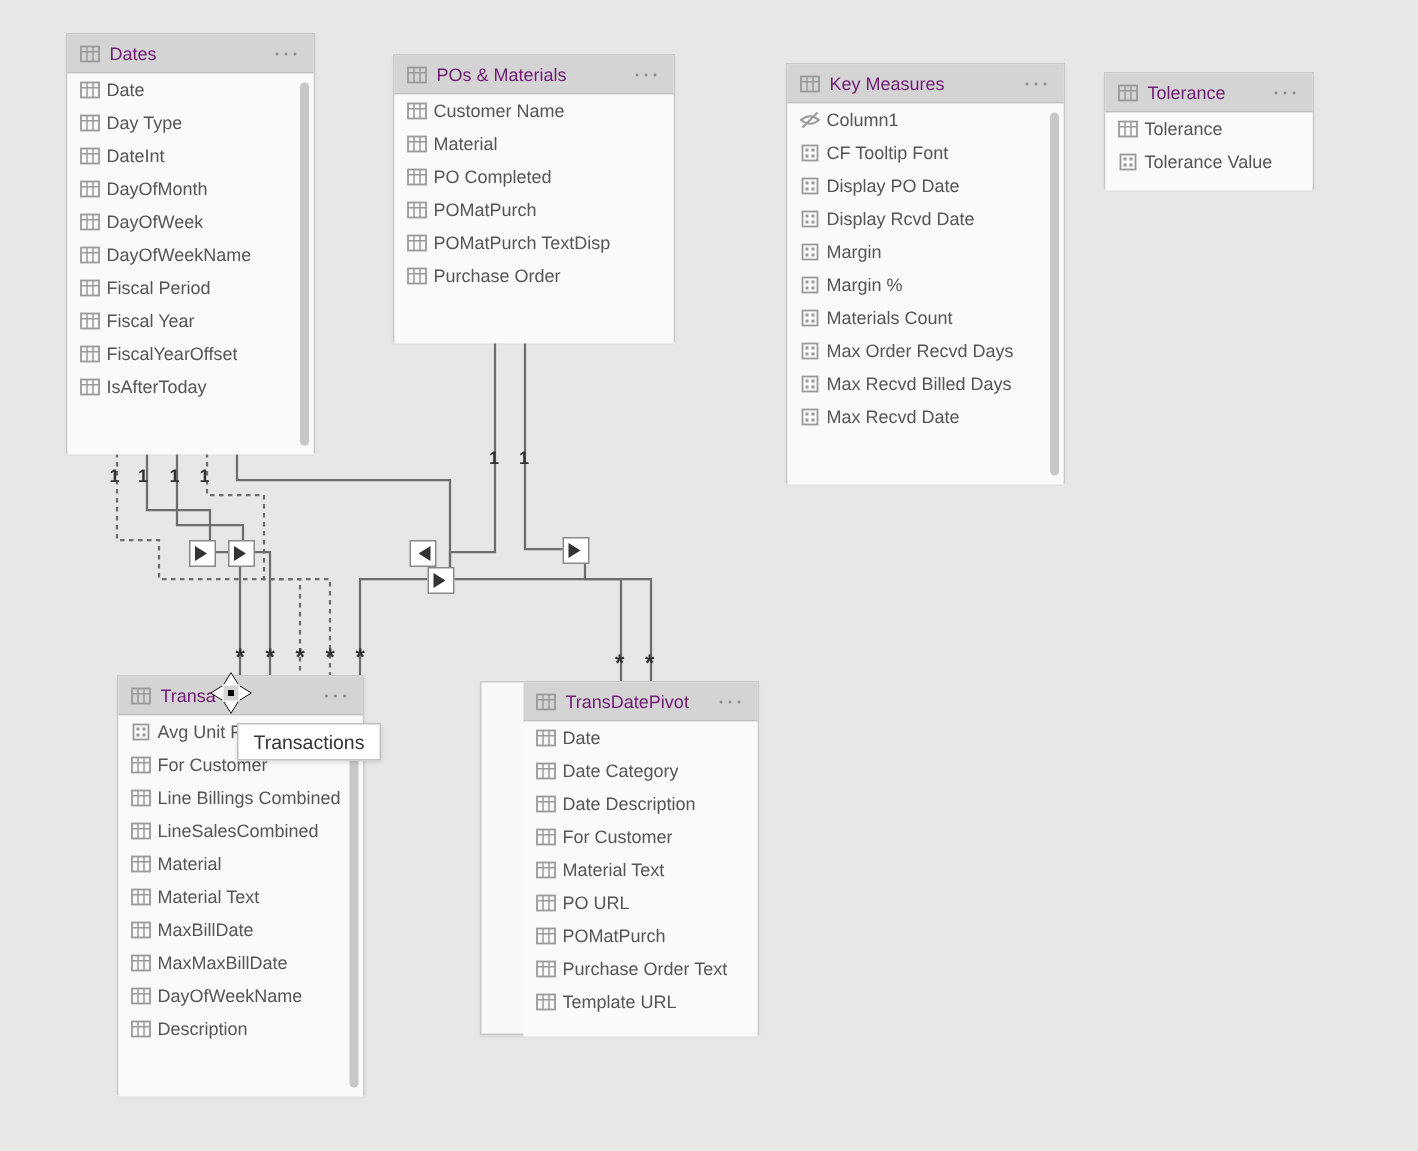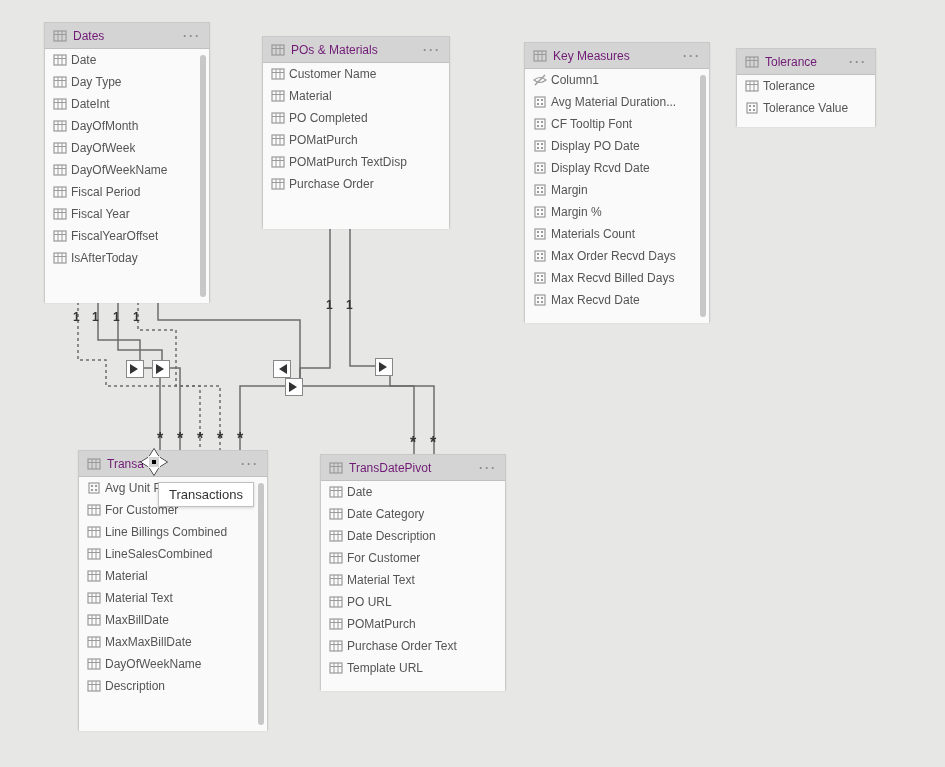--- a/index.html
+++ b/index.html
@@ -396,32 +396,20 @@
           <div class="row">
             <span class="ricon">
               <svg width="14" height="14" viewBox="0 0 14 14">
                 <rect x="2" y="2" width="10" height="10" class="sig" stroke-width="1.2"></rect>
                 <rect x="4" y="4" width="2" height="2" class="sigm"></rect>
                 <rect x="8" y="4" width="2" height="2" class="sigm"></rect>
                 <rect x="4" y="8" width="2" height="2" class="sigm"></rect>
                 <rect x="8" y="8" width="2" height="2" class="sigm"></rect>
               </svg>
             </span>
-            <span class="label">Avg Material Duration...</span>
-          </div>
-          <div class="row">
-            <span class="ricon">
-              <svg width="14" height="14" viewBox="0 0 14 14">
-                <rect x="2" y="2" width="10" height="10" class="sig" stroke-width="1.2"></rect>
-                <rect x="4" y="4" width="2" height="2" class="sigm"></rect>
-                <rect x="8" y="4" width="2" height="2" class="sigm"></rect>
-                <rect x="4" y="8" width="2" height="2" class="sigm"></rect>
-                <rect x="8" y="8" width="2" height="2" class="sigm"></rect>
-              </svg>
-            </span>
             <span class="label">CF Tooltip Font</span>
           </div>
           <div class="row">
             <span class="ricon">
               <svg width="14" height="14" viewBox="0 0 14 14">
                 <rect x="2" y="2" width="10" height="10" class="sig" stroke-width="1.2"></rect>
                 <rect x="4" y="4" width="2" height="2" class="sigm"></rect>
                 <rect x="8" y="4" width="2" height="2" class="sigm"></rect>
                 <rect x="4" y="8" width="2" height="2" class="sigm"></rect>
                 <rect x="8" y="8" width="2" height="2" class="sigm"></rect>
@@ -548,21 +536,21 @@
                 <rect x="4" y="4" width="2" height="2" class="sigm"></rect>
                 <rect x="8" y="4" width="2" height="2" class="sigm"></rect>
                 <rect x="4" y="8" width="2" height="2" class="sigm"></rect>
                 <rect x="8" y="8" width="2" height="2" class="sigm"></rect>
               </svg>
             </span>
             <span class="label">Tolerance Value</span>
           </div>
         </div>
       </div>
-      <div class="table" style="left: 78px; top: 450px; width: 190px; height: 280px;">
+      <div class="table" style="left: 78px; top: 450px; width: 165px; height: 280px;">
         <div class="hdr">
           <span class="ticon">
             <svg width="14" height="14" viewBox="0 0 14 14">
               <rect x="1" y="2" width="12" height="10" class="sig" stroke-width="1.2"></rect>
               <line x1="1" y1="5.5" x2="13" y2="5.5" class="sig"></line>
               <line x1="5" y1="2" x2="5" y2="12" class="sig"></line>
               <line x1="9" y1="2" x2="9" y2="12" class="sig"></line>
             </svg>
           </span>
           <span class="title">Transa</span>
@@ -676,21 +664,21 @@
                 <line x1="1" y1="5.5" x2="13" y2="5.5" class="sig"></line>
                 <line x1="5" y1="2" x2="5" y2="12" class="sig"></line>
                 <line x1="9" y1="2" x2="9" y2="12" class="sig"></line>
               </svg>
             </span>
             <span class="label">Description</span>
           </div>
           <div class="scroll"></div>
         </div>
       </div>
-      <div class="table" style="left: 320px; top: 454px; width: 186px; height: 236px;">
+      <div class="table" style="left: 320px; top: 454px; width: 186px; height: 236px; padding-left: 28px;">
         <div class="hdr">
           <span class="ticon">
             <svg width="14" height="14" viewBox="0 0 14 14">
               <rect x="1" y="2" width="12" height="10" class="sig" stroke-width="1.2"></rect>
               <line x1="1" y1="5.5" x2="13" y2="5.5" class="sig"></line>
               <line x1="5" y1="2" x2="5" y2="12" class="sig"></line>
               <line x1="9" y1="2" x2="9" y2="12" class="sig"></line>
             </svg>
           </span>
           <span class="title">TransDatePivot</span>

